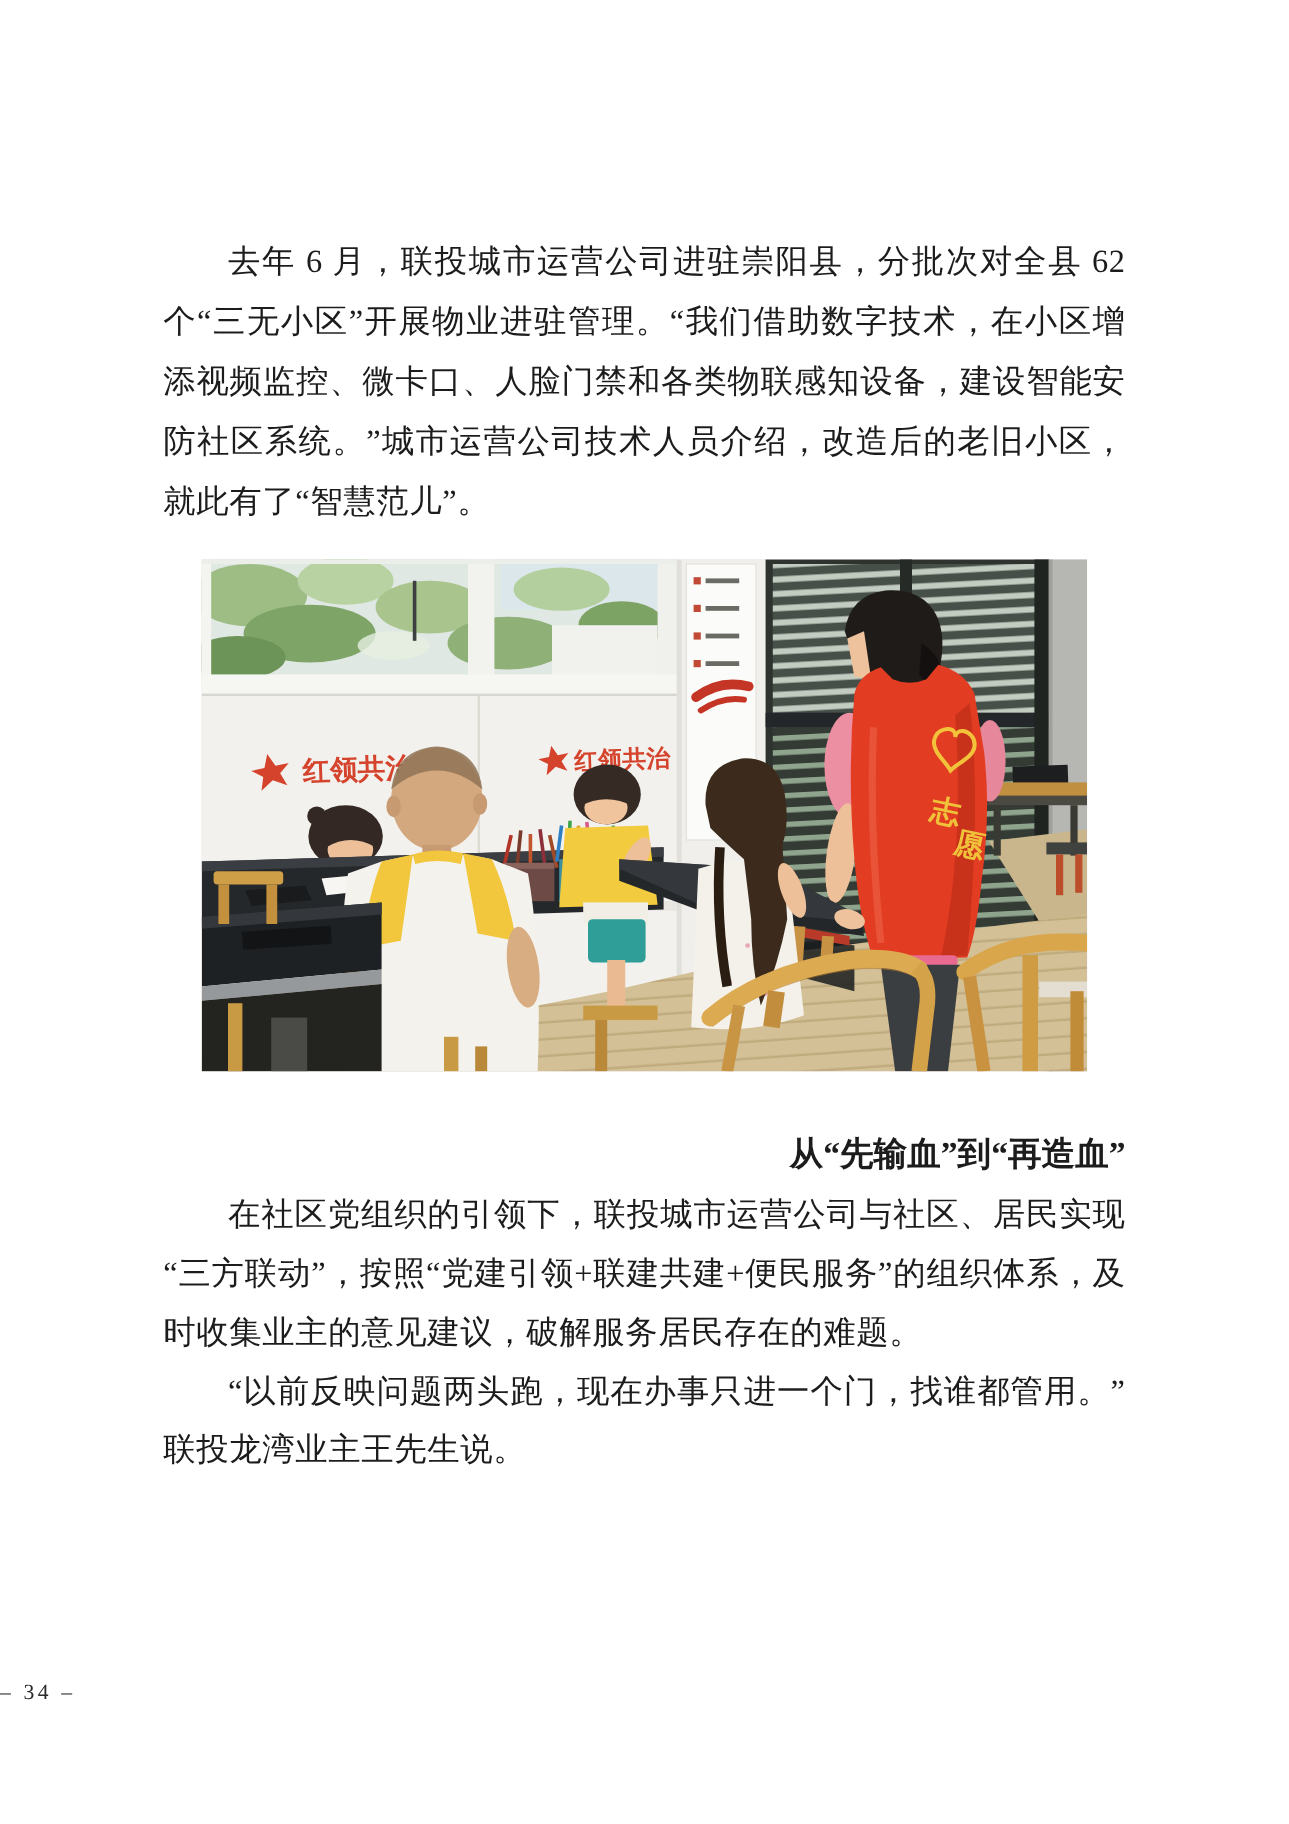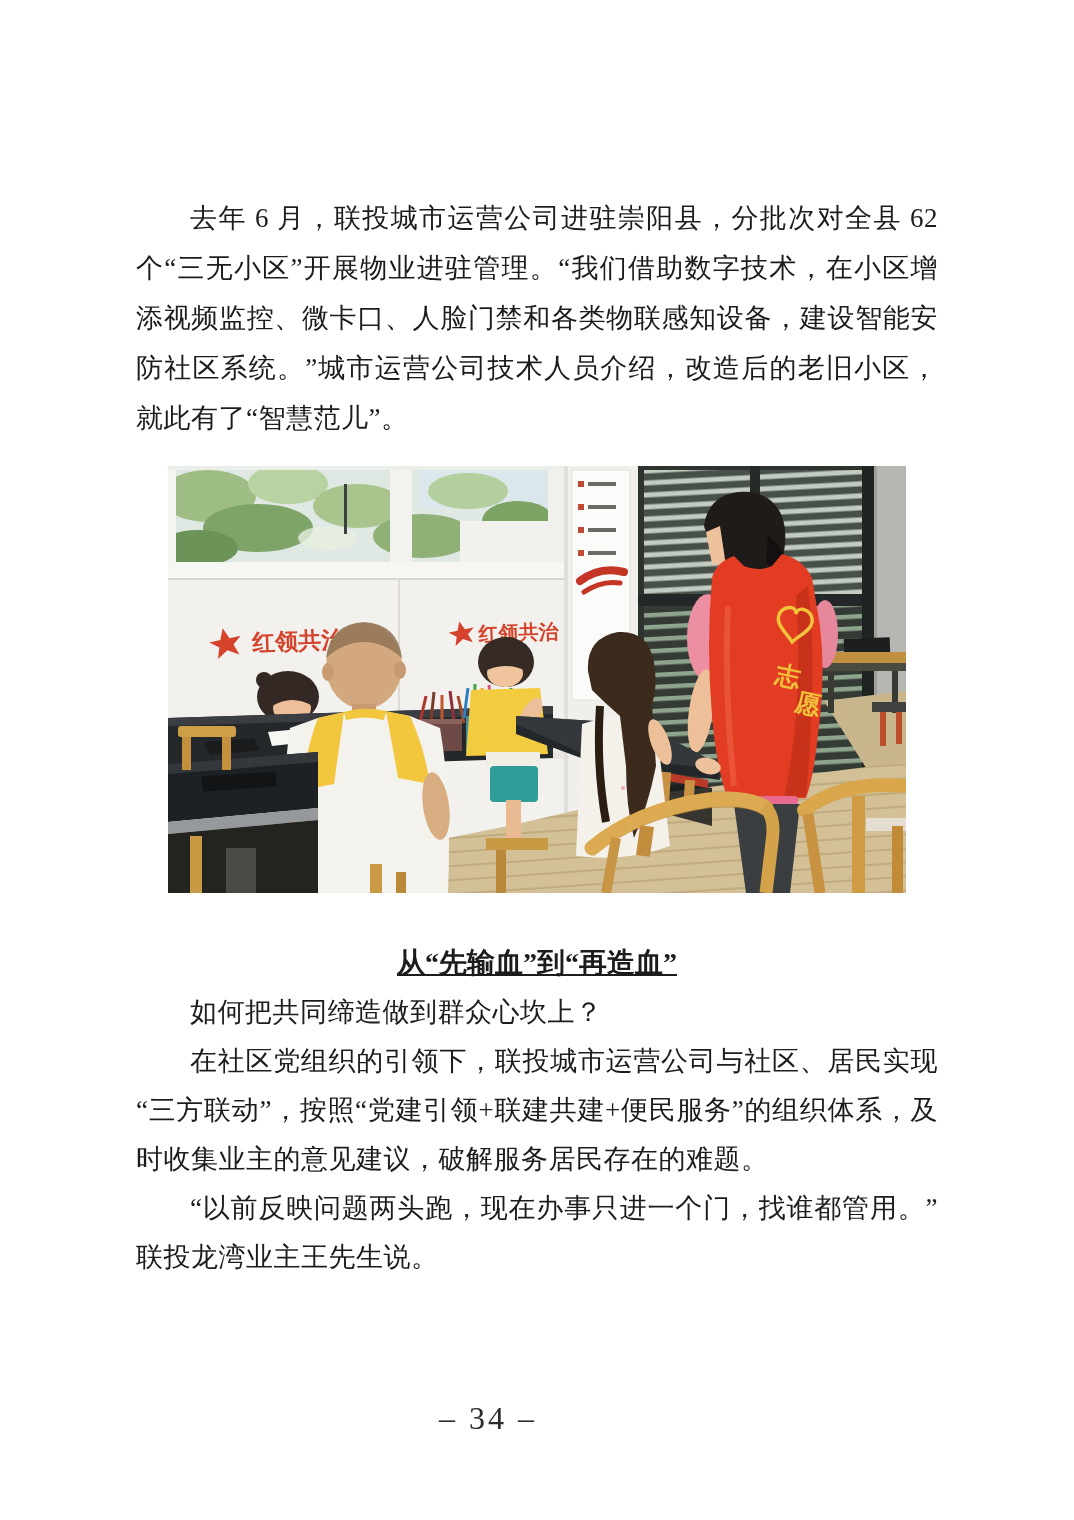--- a/index.html
+++ b/index.html
@@ -8,25 +8,25 @@
     font-family:"Liberation Serif","DejaVu Serif",serif;color:#1c1c1c;
   }
   .para{position:absolute;left:136px;width:802px;margin:0;font-size:27px;line-height:50px;
         text-align:justify;letter-spacing:0.5px;}
   .indent{text-indent:2em;}
   #para1{top:193px;}
   .photo{position:absolute;left:168px;top:466px;width:738px;height:427px;margin:0;
          overflow:hidden;background:#e9e7e3;}
   .photo svg{display:block;width:100%;height:100%;}
   .heading{position:absolute;left:136px;top:939px;width:802px;margin:0;
-           font-size:28px;line-height:48px;text-align:center;font-weight:bold;text-decoration:underline;}
+           font-size:28px;line-height:48px;text-align:right;font-weight:bold;}
   .block2{position:absolute;left:136px;top:988px;width:802px;}
   .block2 p{margin:0;font-size:27px;line-height:49px;text-align:justify;letter-spacing:0.5px;}
-  .pagenum{position:absolute;left:0;top:1400px;width:100%;text-align:center;
-           font-size:32px;letter-spacing:3px;color:#2a2a2a;}
+  .pagenum{position:absolute;left:0;top:1400px;width:100%;text-align:left;
+           font-size:18px;letter-spacing:3px;color:#2a2a2a;}
 </style>
 </head>
 <body>
 
 <div class="page">
 
   <p class="para indent" id="para1">去年 6 月，联投城市运营公司进驻崇阳县，分批次对全县 62 个“三无小区”开展物业进驻管理。“我们借助数字技术，在小区增添视频监控、微卡口、人脸门禁和各类物联感知设备，建设智能安防社区系统。”城市运营公司技术人员介绍，改造后的老旧小区，就此有了“智慧范儿”。</p>
 
   <figure class="photo" aria-label="志愿者站在社区教室黑色课桌旁，四名儿童围桌画画，墙上有红领共治标识">
   <svg viewBox="0 0 738 427" xmlns="http://www.w3.org/2000/svg">
@@ -265,20 +265,19 @@
       <path d="M640 348 L652 427" stroke="#c89240" stroke-width="11"></path>
       <rect x="698" y="352" width="40" height="13" fill="#e3ddd2"></rect>
       <rect x="724" y="360" width="11" height="67" fill="#c08c38"></rect>
     </g>
   </svg>
   </figure>
 
   <h2 class="heading">从“先输血”到“再造血”</h2>
 
   <div class="block2">
-    <p class="indent">如何把共同缔造做到群众心坎上？</p>
     <p class="indent">在社区党组织的引领下，联投城市运营公司与社区、居民实现“三方联动”，按照“党建引领+联建共建+便民服务”的组织体系，及时收集业主的意见建议，破解服务居民存在的难题。</p>
     <p class="indent">“以前反映问题两头跑，现在办事只进一个门，找谁都管用。”联投龙湾业主王先生说。</p>
   </div>
 
   <div class="pagenum">– 34 –</div>
 
 </div>
 
 </body></html>

